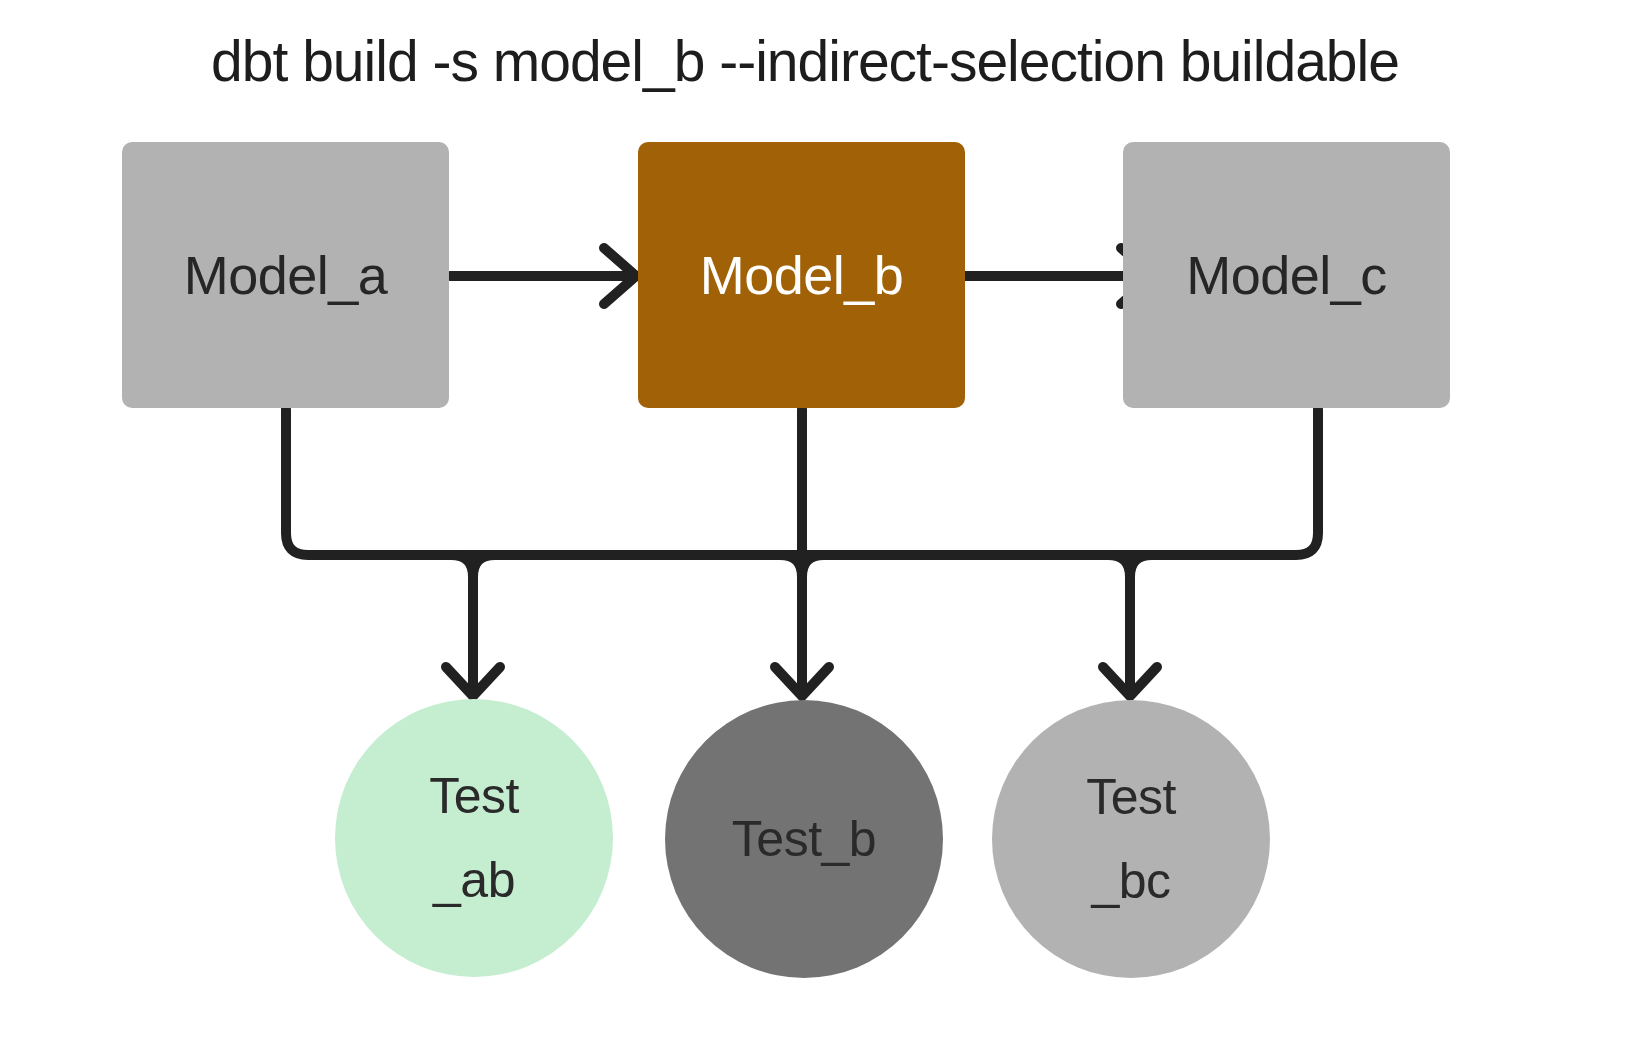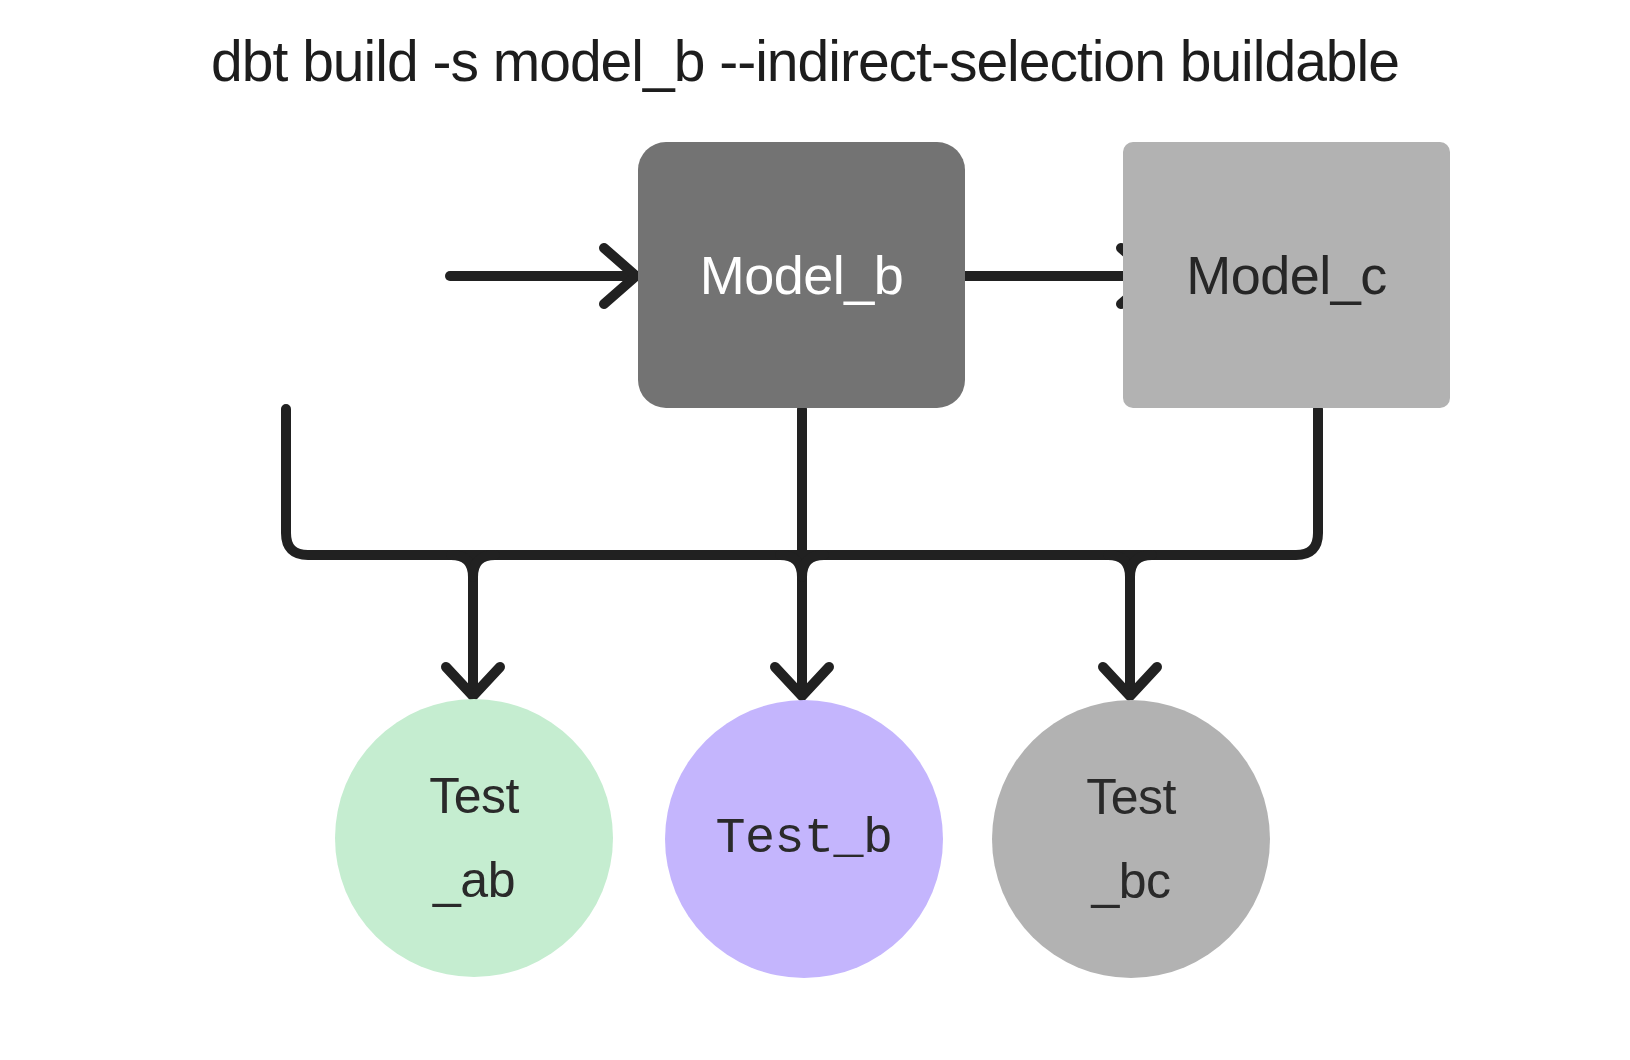--- a/index.html
+++ b/index.html
@@ -86,35 +86,38 @@
 
       <path d="M1108 555 Q1130 555 1130 577 V690"></path>
       <path d="M1152 555 Q1130 555 1130 577"></path>
 
       <path d="M446 667 L473 696 L500 667"></path>
       <path d="M775 667 L802 696 L829 667"></path>
       <path d="M1103 667 L1130 696 L1157 667"></path>
     </g>
   </svg>
 
+  <div class="node box pos-model-a" style="background-color: rgb(178, 178, 178);">
+    <span>Model_a</span>
+  </div>
 
-  <div class="node box selected pos-model-b" style="background-color: #737373; border-radius: 28px;">
+  <div class="node box selected pos-model-b" style="background-color: #a16207;">
     <span>Model_b</span>
   </div>
 
   <div class="node box pos-model-c" style="background-color: rgb(178, 178, 178);">
     <span>Model_c</span>
   </div>
 
   <div class="node circle pos-test-ab" style="background-color: rgb(197, 237, 208);">
     <div class="line">Test</div>
     <div class="line">_ab</div>
   </div>
 
-  <div class="node circle pos-test-b" style="background-color: #c4b5fd; font-family: Liberation Mono, monospace;">
+  <div class="node circle pos-test-b" style="background-color: #737373;">
     <div class="line">Test_b</div>
   </div>
 
   <div class="node circle pos-test-bc" style="background-color: rgb(178, 178, 178);">
     <div class="line">Test</div>
     <div class="line">_bc</div>
   </div>
 
 </div>
 

